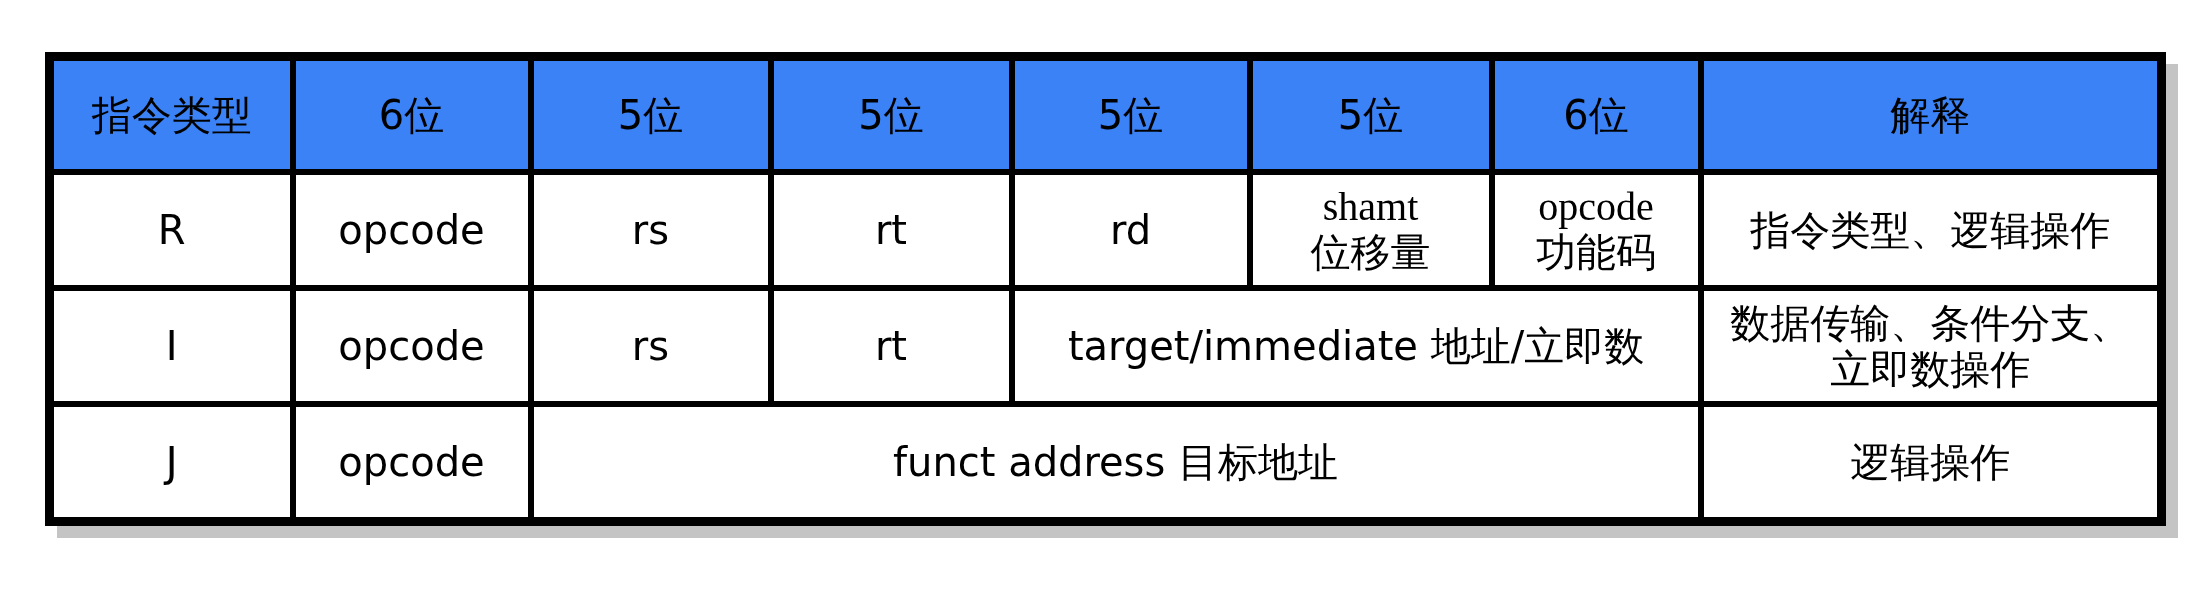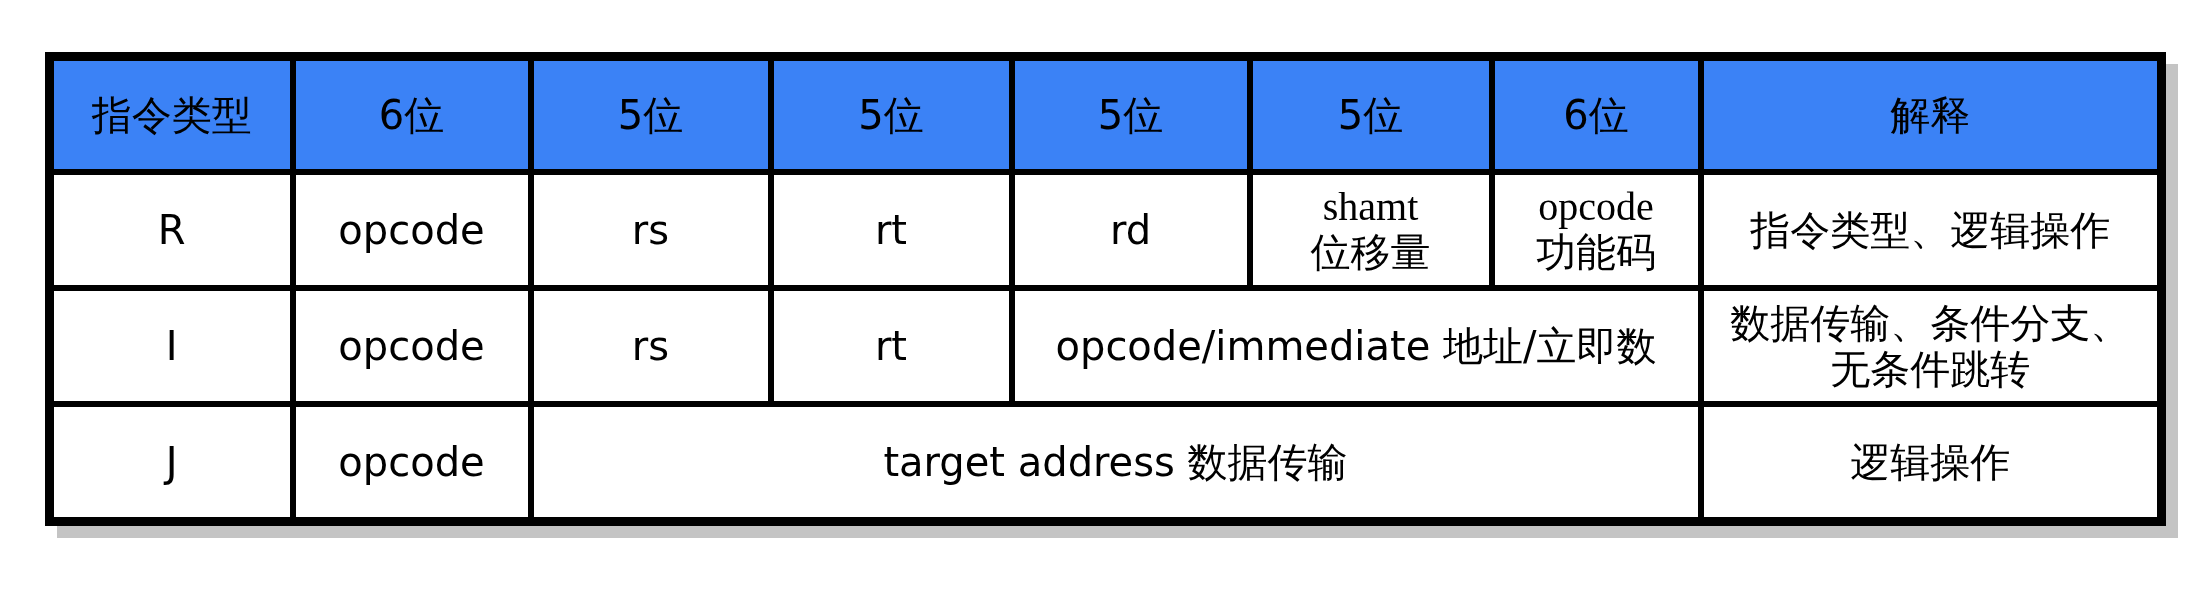--- a/index.html
+++ b/index.html
@@ -94,27 +94,27 @@
           <span class="line">opcode</span>
           <span class="line">功能码</span>
         </td>
         <td>指令类型、逻辑操作</td>
       </tr>
       <tr>
         <td>I</td>
         <td>opcode</td>
         <td>rs</td>
         <td>rt</td>
-        <td colspan="3">opcode/immediate 地址/立即数</td>
+        <td colspan="3">target/immediate 地址/立即数</td>
         <td class="explain-two">
           <span class="line">数据传输、条件分支、</span>
-          <span class="line">无条件跳转</span>
+          <span class="line">立即数操作</span>
         </td>
       </tr>
       <tr>
         <td>J</td>
         <td>opcode</td>
-        <td colspan="5">target address 数据传输</td>
+        <td colspan="5">funct address 目标地址</td>
         <td>逻辑操作</td>
       </tr>
     </tbody>
   </table>
 </div>
 
 </body></html>

